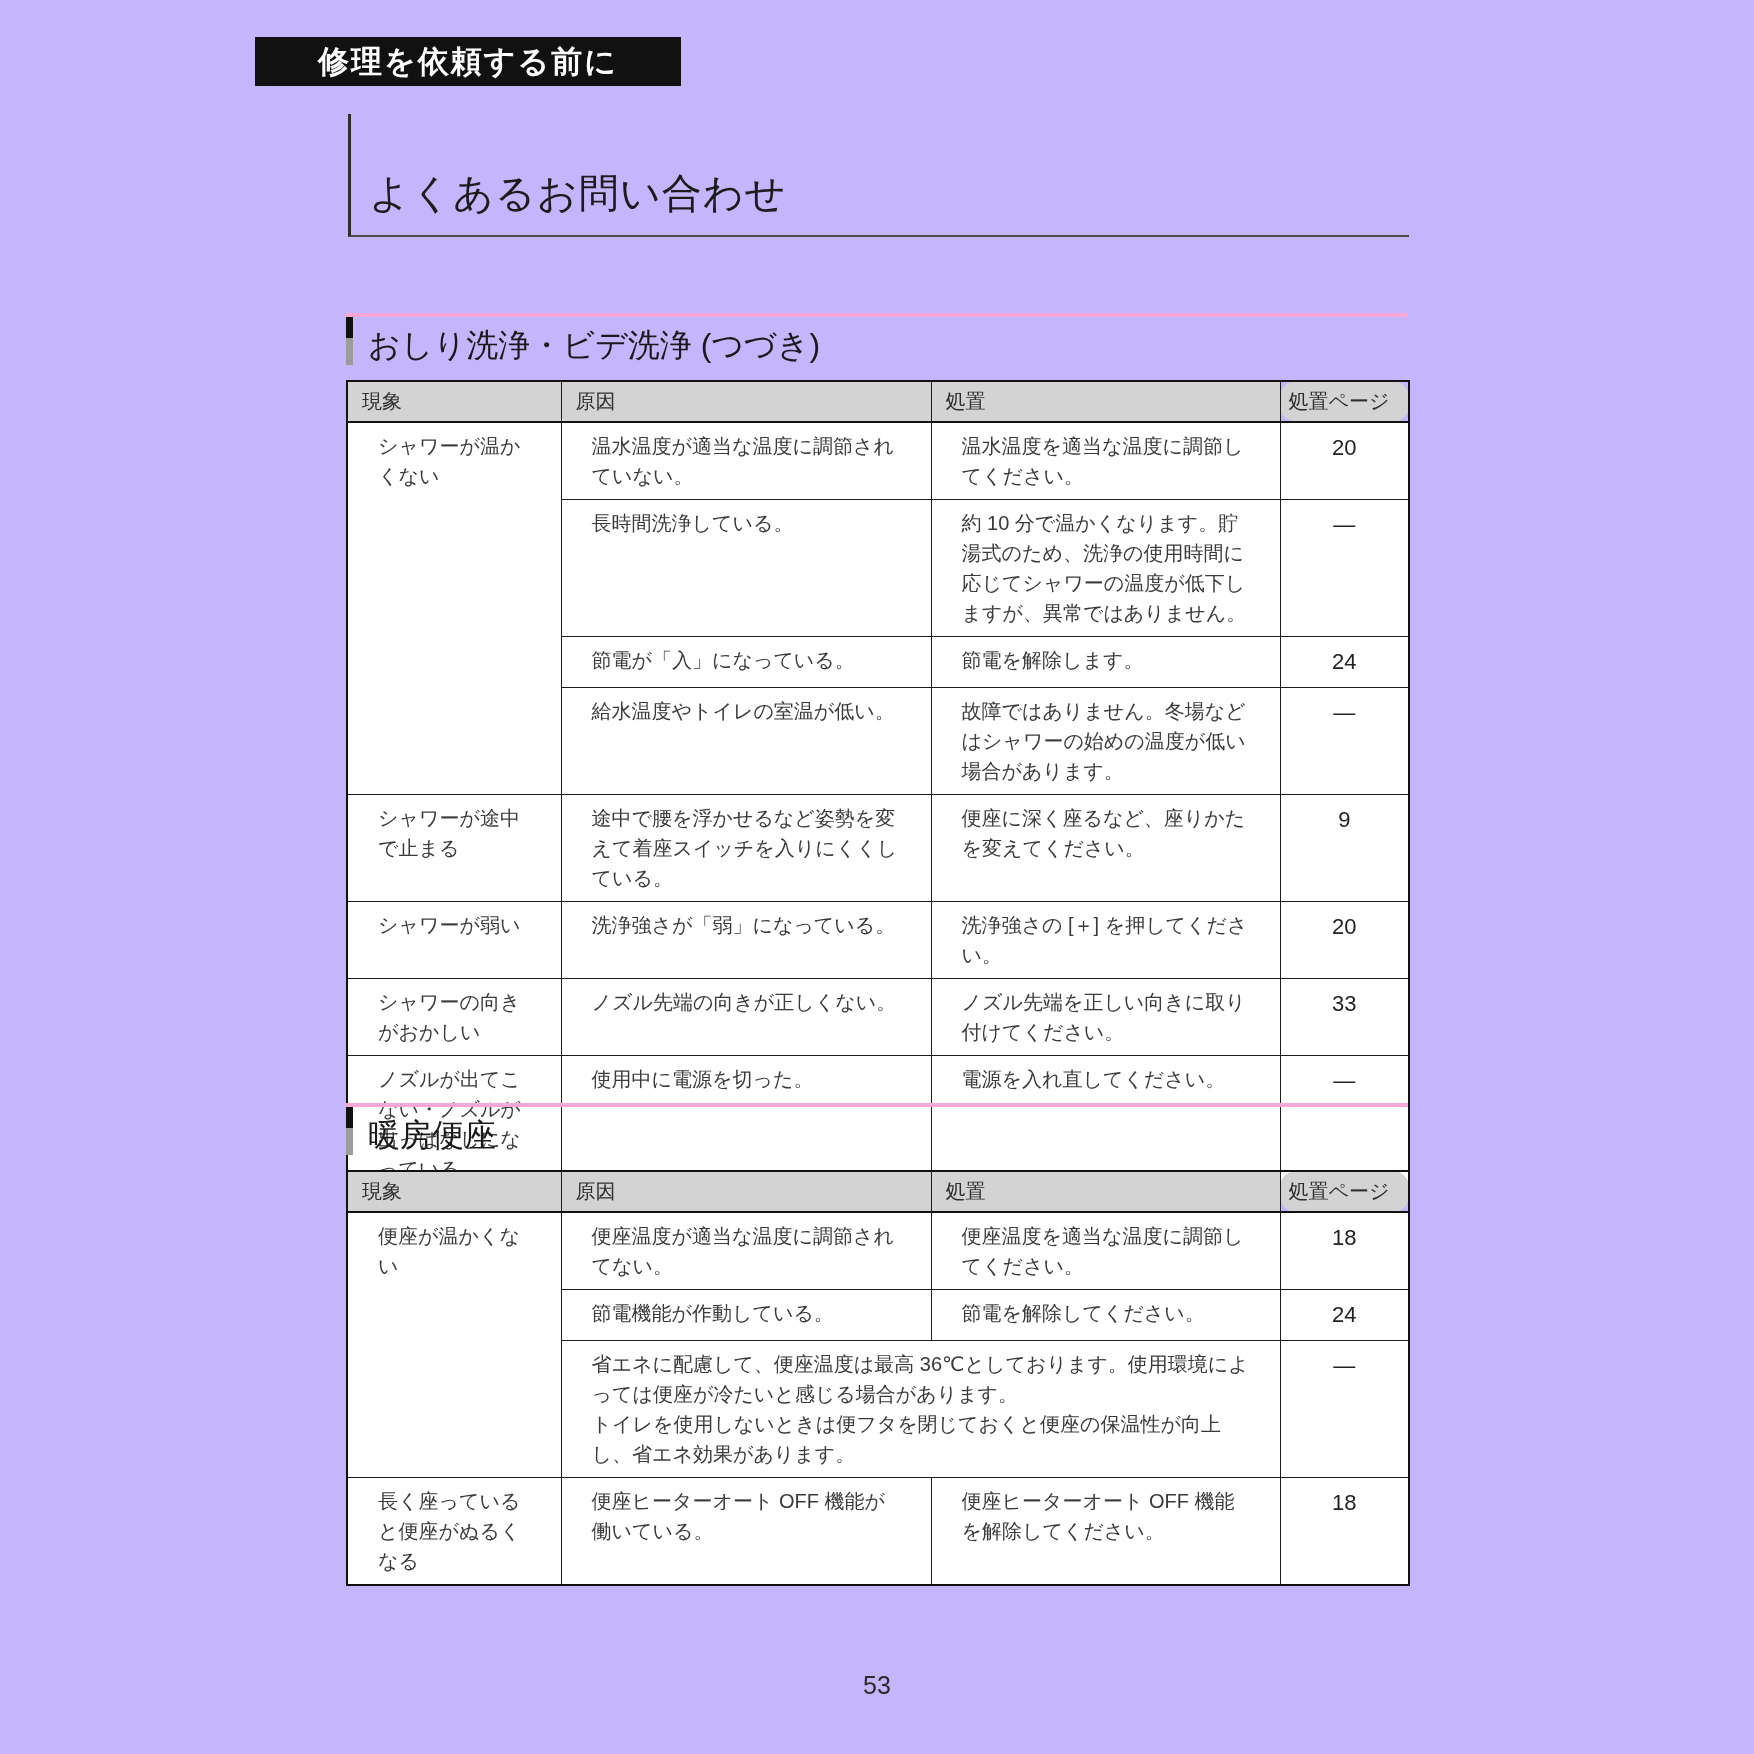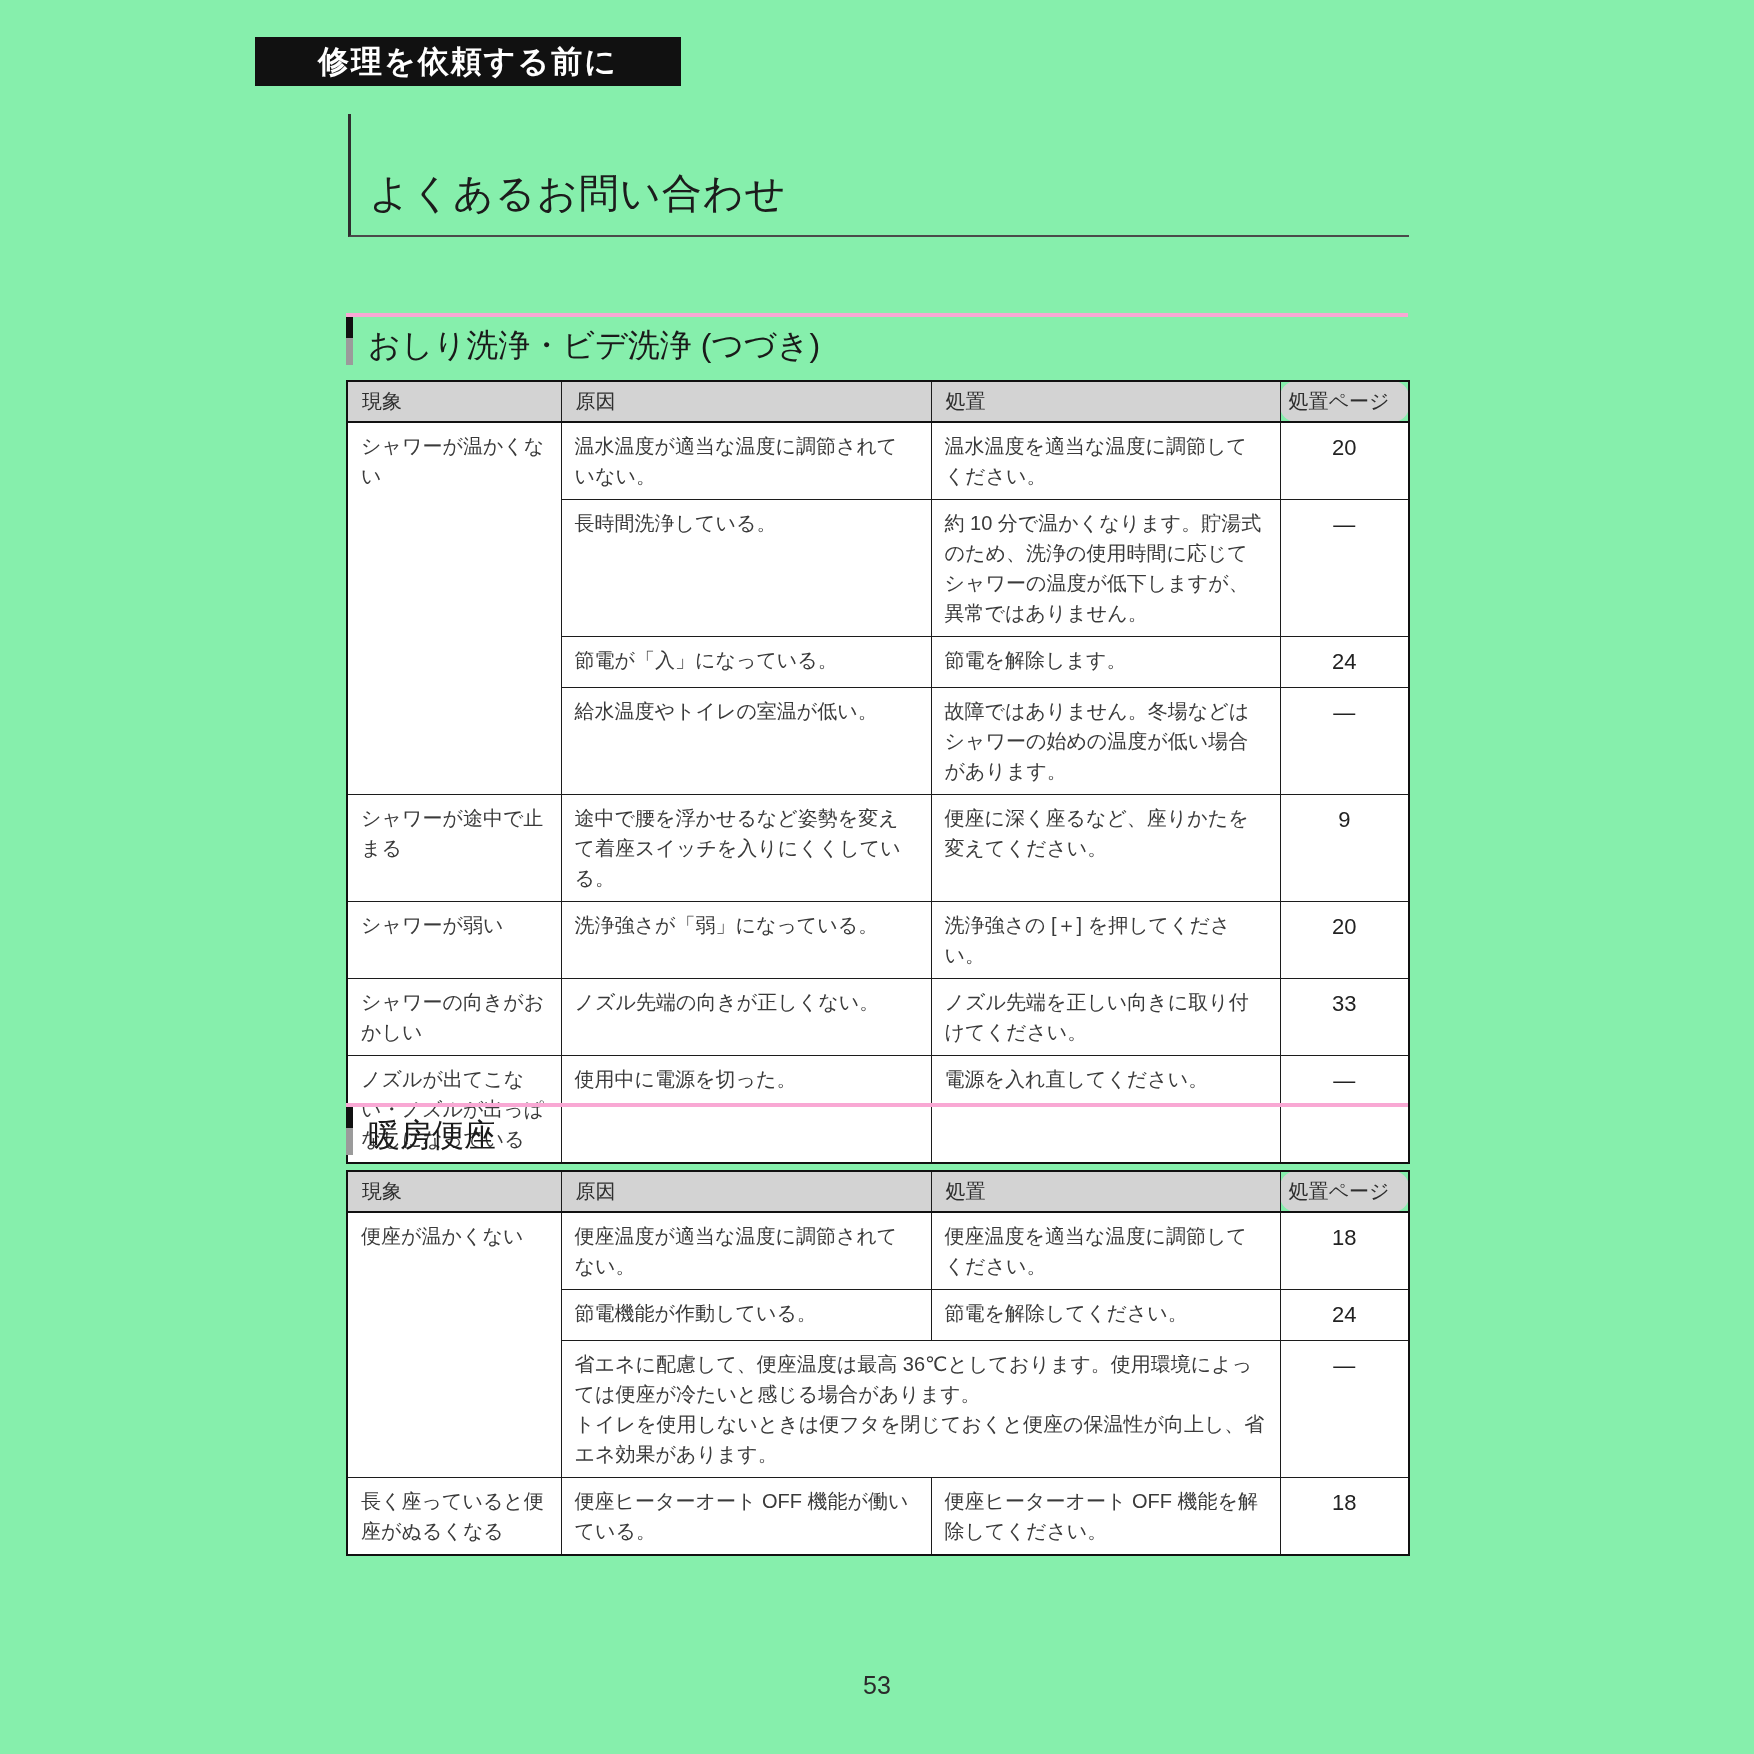--- a/index.html
+++ b/index.html
@@ -6,21 +6,21 @@
   html, body { background: #ffffff; }
   body {
     width: 1754px; height: 1754px;
     font-family: "Liberation Sans", "DejaVu Sans", sans-serif;
     color: #2b2b2b;
     position: relative;
   }
   #page {
     position: absolute; inset: 0;
     width: 1754px; height: 1754px;
-    background: #86efac;
+    background: #c4b5fd;
     overflow: hidden;
   }
 
   
   .banner {
     position: absolute; left: 255px; top: 37px;
     width: 426px; height: 49px;
     background: #111111;
     display: flex; align-items: center; justify-content: center;
     color: #ffffff; font-weight: bold; font-size: 31px;
@@ -71,21 +71,21 @@
     text-align: left; vertical-align: middle;
     padding: 6px 14px;
     border: 1.5px solid #1c1c1c;
     border-bottom: 2px solid #111111;
     height: 41px;
   }
   .ts th.c-page { text-align: left; padding: 6px 8px; border-radius: 16px; }
   .ts td {
     font-size: 20px; line-height: 30px; color: #3a3a3a;
     vertical-align: top; text-align: left;
-    padding: 8px 13px;
+    padding: 8px 30px;
     border: 1.5px solid #1c1c1c;
     background: #ffffff;
   }
   .ts td.page-cell {
     text-align: center; color: #222222; font-size: 22px;
     padding: 10px 4px;
   }
   .ts td.note-cell { white-space: pre-line; }
   tr.h41  { height: 41px;  }
   tr.h47  { height: 47px;  }

